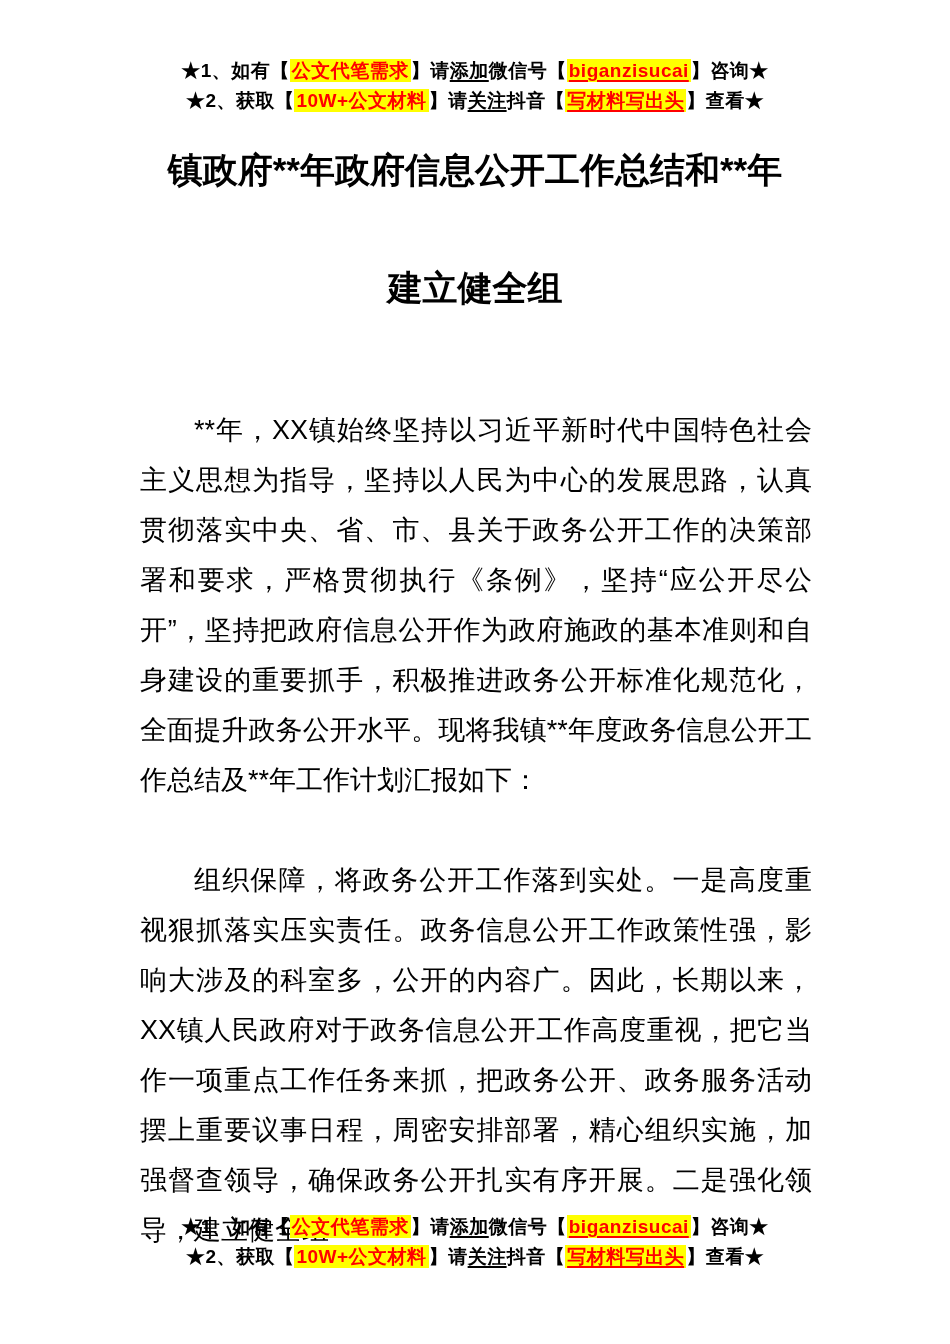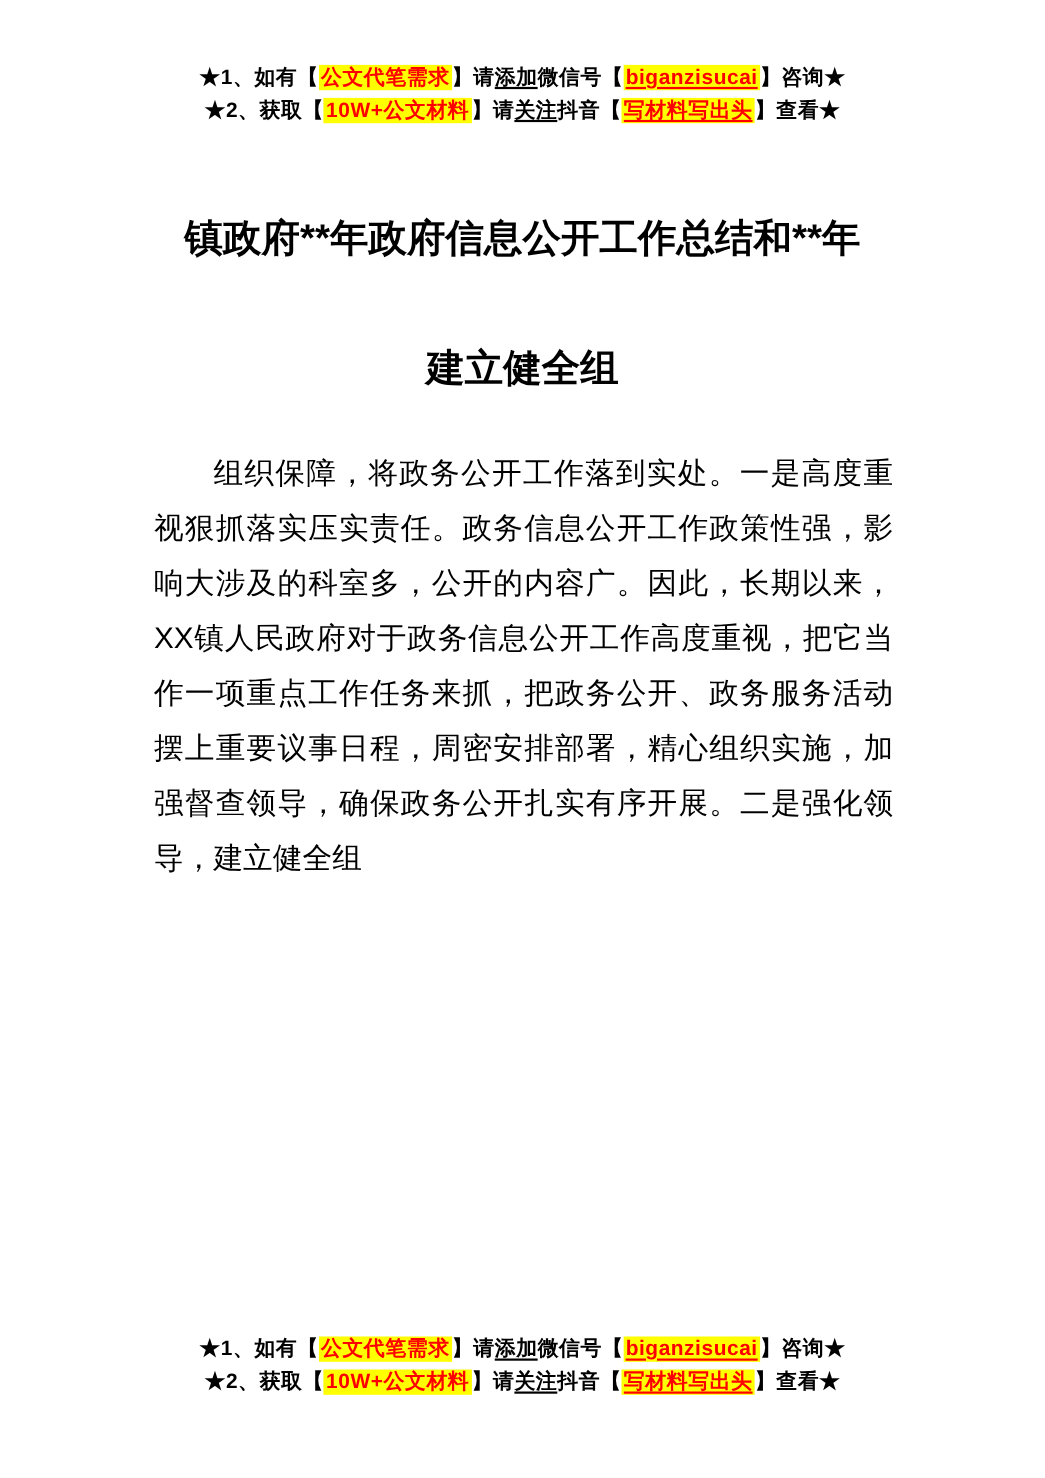--- a/index.html
+++ b/index.html
@@ -39,21 +39,21 @@
   .title {
     position: absolute;
     top: 150px;
     left: 80px;
     right: 80px;
     text-align: center;
     font-weight: 700;
     font-size: 35px;
     color: #000;
   }
-  .title-line { line-height: 40px; margin-top: 47px; }
+  .title-line { line-height: 40px; }
   .title-line-2 { margin-top: 78px; }
   .body-text {
     position: absolute;
     top: 405px;
     left: 140px;
     width: 672px;
     font-size: 27px;
     font-weight: 400;
     line-height: 50px;
     text-align: justify;
@@ -75,20 +75,21 @@
       <span class="seg">★2、获取【</span><span class="seg hl red">10W+公文材料</span><span class="seg">】请</span><span class="seg ul">关注</span><span class="seg">抖音【</span><span class="seg hl red ul">写材料写出头</span><span class="seg">】查看★</span>
     </div>
   </div>
 
   <div class="title">
     <div class="title-line">镇政府**年政府信息公开工作总结和**年</div>
     <div class="title-line title-line-2">建立健全组</div>
   </div>
 
   <div class="body-text">
+    <p class="para">**年，XX镇始终坚持以习近平新时代中国特色社会主义思想为指导，坚持以人民为中心的发展思路，认真贯彻落实中央、省、市、县关于政务公开工作的决策部署和要求，严格贯彻执行《条例》，坚持“应公开尽公开”，坚持把政府信息公开作为政府施政的基本准则和自身建设的重要抓手，积极推进政务公开标准化规范化，全面提升政务公开水平。现将我镇**年度政务信息公开工作总结及**年工作计划汇报如下：</p>
     <p class="para">组织保障，将政务公开工作落到实处。一是高度重视狠抓落实压实责任。政务信息公开工作政策性强，影响大涉及的科室多，公开的内容广。因此，长期以来，XX镇人民政府对于政务信息公开工作高度重视，把它当作一项重点工作任务来抓，把政务公开、政务服务活动摆上重要议事日程，周密安排部署，精心组织实施，加强督查领导，确保政务公开扎实有序开展。二是强化领导，建立健全组</p>
   </div>
 
   <div class="promo promo-footer">
     <div class="promo-line">
       <span class="seg">★1、如有【</span><span class="seg hl red">公文代笔需求</span><span class="seg">】请</span><span class="seg ul">添加</span><span class="seg">微信号【</span><span class="seg hl red ul">biganzisucai</span><span class="seg">】咨询★</span>
     </div>
     <div class="promo-line">
       <span class="seg">★2、获取【</span><span class="seg hl red">10W+公文材料</span><span class="seg">】请</span><span class="seg ul">关注</span><span class="seg">抖音【</span><span class="seg hl red ul">写材料写出头</span><span class="seg">】查看★</span>
     </div>

